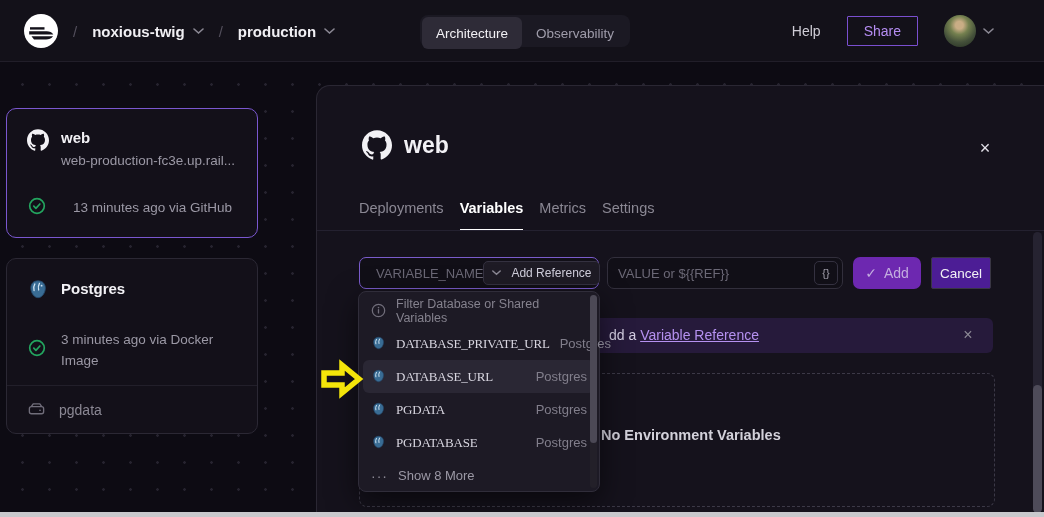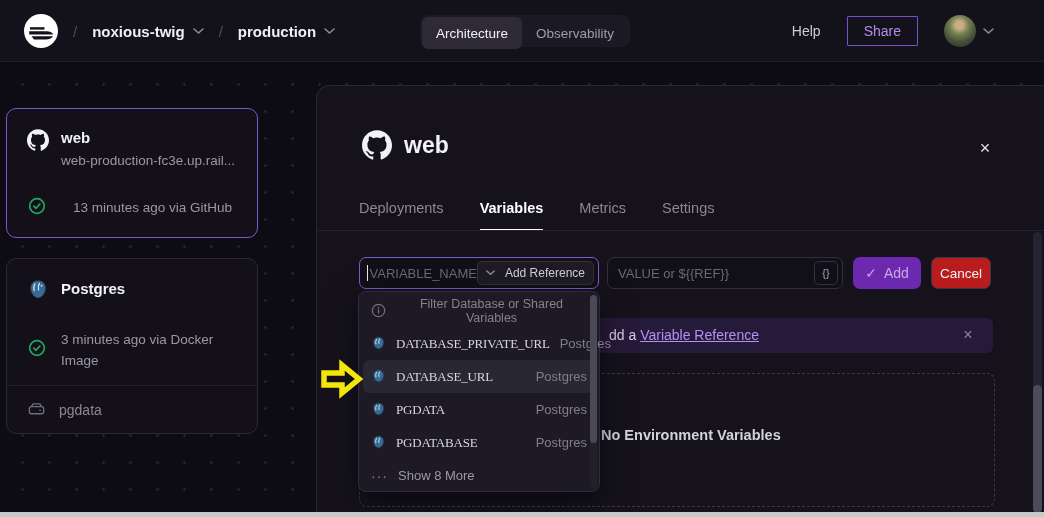--- a/index.html
+++ b/index.html
@@ -43,40 +43,40 @@
   .vol-row { position:absolute; left:0; top:127px; right:0; bottom:0; display:flex; align-items:center; padding-left:20px; gap:13px; color:#8b8894; }
   .vol-label { font-size:14px; color:#8b8894; }
 
   
   .panel { position:absolute; left:316px; top:85px; width:728px; height:432px; background:#15121c;
     border-top:1px solid #2a2733; border-left:1px solid #2a2733; border-top-left-radius:14px; z-index:5; }
   .panel-title-row { position:absolute; left:45px; top:44px; display:flex; align-items:center; gap:12px; }
   .panel-title { font-size:23px; font-weight:700; color:#f2f1f5; }
   .panel-close { position:absolute; left:654px; top:48px; width:28px; height:28px; display:flex; align-items:center;
     justify-content:center; color:#e4e2ea; font-size:18px; cursor:pointer; background:none; border:none; }
-  .tabs { position:absolute; left:42px; top:112px; display:flex; gap:36px; }
+  .tabs { position:absolute; left:42px; top:112px; display:flex; gap:16px; }
   .tab { font-size:14.5px; color:#8b8894; line-height:20px; padding-bottom:11px; cursor:pointer; }
   .tab.active { color:#fff; font-weight:600; border-bottom:2px solid #fff; }
   .panel-divider { position:absolute; left:0; right:0; top:144px; height:1px; background:#242130; }
 
   
   .name-input { position:absolute; left:42px; top:171px; width:240px; height:32px; background:#110f17;
-    border:1.5px solid #7a5ccb; border-radius:7px; display:flex; align-items:center; padding-left:7px; cursor:text; }
+    border:1.5px solid #7a5ccb; border-radius:7px; display:flex; align-items:center; padding-left:14px; cursor:text; }
   .caret { width:1.5px; height:16px; background:#e8e6ee; margin-right:2px; }
   .placeholder { font-size:13px; color:#6b6876; white-space:nowrap; }
   .addref-btn { margin-left:auto; margin-right:4px; height:24px; padding:0 8px; background:#1e1b25; border:1px solid #343140;
     border-radius:5px; display:flex; align-items:center; gap:10px; font-size:12px; color:#d0cedb; cursor:pointer; white-space:nowrap; }
   .value-input { position:absolute; left:290px; top:171px; width:236px; height:32px; background:#110f17;
     border:1px solid #322f3c; border-radius:7px; display:flex; align-items:center; padding-left:10px; cursor:text; }
   .braces-btn { margin-left:auto; margin-right:4px; width:24px; height:24px; border:1px solid #343140; border-radius:5px;
     display:flex; align-items:center; justify-content:center; font-size:11px; color:#a5a2af; background:transparent; cursor:pointer; }
   .add-btn { position:absolute; left:536px; top:171px; width:68px; height:32px; background:#6d28b0; border:none;
     border-radius:7px; display:flex; align-items:center; justify-content:center; gap:7px; font-size:14px; color:#c3addf; cursor:pointer; }
-  .cancel-btn { position:absolute; left:614px; top:171px; width:60px; height:32px; background:#b91c1c; border:1px solid #393644;
-    border-radius:7px; display:flex; align-items:center; justify-content:center; font-size:13.5px; font-weight:500; color:#f2f1f5; cursor:pointer; }
+  .cancel-btn { position:absolute; left:614px; top:171px; width:60px; height:32px; background:#4c1d95; border:1px solid #393644;
+    border-radius:2px; display:flex; align-items:center; justify-content:center; font-size:13.5px; font-weight:500; color:#f2f1f5; cursor:pointer; }
 
   
   .banner { position:absolute; left:42px; top:232px; width:634px; height:35px; background:#261a3b; border-radius:6px; }
   .banner-text { position:absolute; left:250px; top:9px; font-size:14px; color:#d5cfe3; white-space:nowrap; }
   .banner-link { color:#b591f0; text-decoration:underline; cursor:pointer;margin-top:48px; }
   .banner-close { position:absolute; right:12px; top:4px; width:26px; height:26px; display:flex; align-items:center;
     justify-content:center; color:#8b8894; font-size:16px; background:none; border:none; cursor:pointer; }
 
   
   .empty-box { position:absolute; left:42px; top:287px; width:636px; height:134px; border:1px dashed #3c3947; border-radius:8px; }
@@ -86,21 +86,21 @@
 
   
   .panel-scroll { position:absolute; right:2px; top:146px; bottom:4px; width:9px; background:#262331; border-radius:5px; }
   .panel-thumb { position:absolute; bottom:0; width:9px; height:128px; background:#4e4b59; border-radius:5px; }
 
   
   .dropdown { position:absolute; left:358px; top:291px; width:242px; height:201px; background:#1d1a25;
     border:1px solid #302d3a; border-radius:8px; box-shadow:0 10px 30px rgba(0,0,0,.55); z-index:20; padding-top:2px; }
   .dd-row { height:33px; display:flex; align-items:center; gap:10px; padding:0 12px; cursor:pointer; }
   .dd-row.hl { margin:0 4px; padding:0 8px; background:#2a2734; border-radius:6px; }
-  .dd-filter-text { font-size:12.5px; color:#85828e;text-align:center; }
+  .dd-filter-text { font-size:12.5px; color:#85828e; }
   .dd-name { font-family:Liberation Serif, serif; font-size:13px; color:#d8d6e0; letter-spacing:-0.2px; white-space:nowrap; }
   .dd-src { margin-left:auto; font-size:13px; color:#817e8b; }
   .dd-ellipsis { color:#8b8894; font-size:14px; letter-spacing:1px; }
   .dd-more-text { font-size:13px; color:#9b9 8a5; color:#9b98a5; }
   .dd-scroll { position:absolute; right:2px; top:3px; width:7px; height:193px; background:#232029; border-radius:4px; }
   .dd-thumb { position:absolute; top:0; width:7px; height:148px; background:#4c4956; border-radius:4px; }
 
   
   .pointer-arrow { position:absolute; left:318px; top:358px; z-index:30; }
   .bottom-strip { position:absolute; left:0; bottom:0; width:1044px; height:5px; background:#c9c9cd; z-index:40; }

